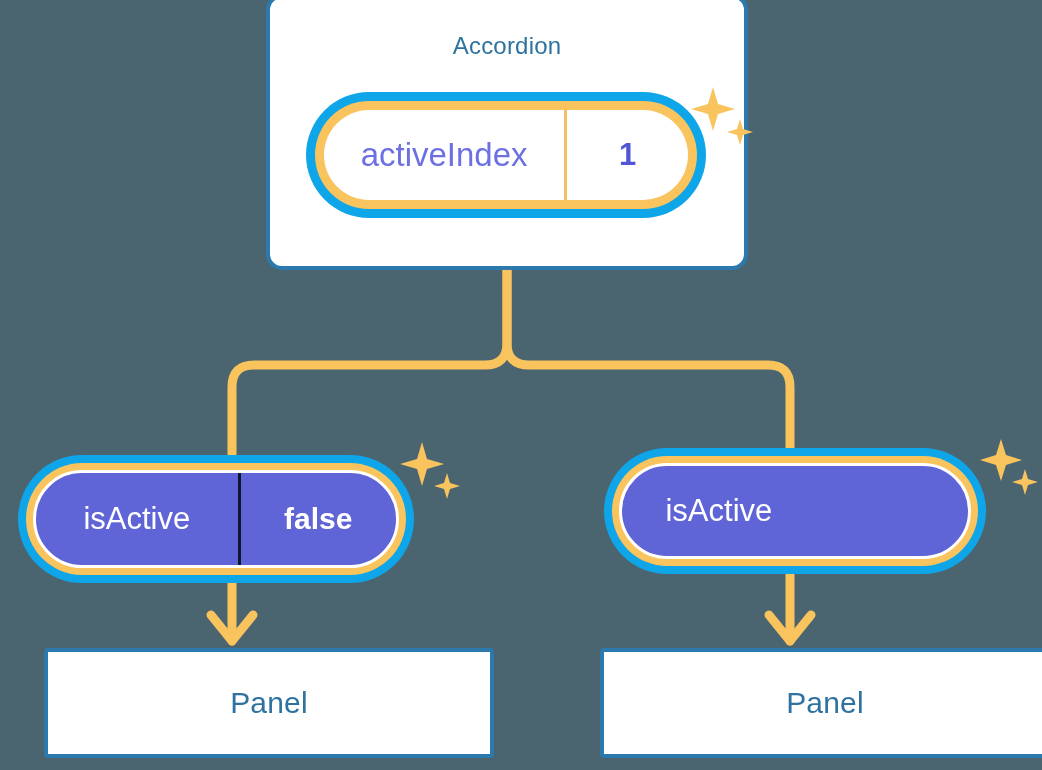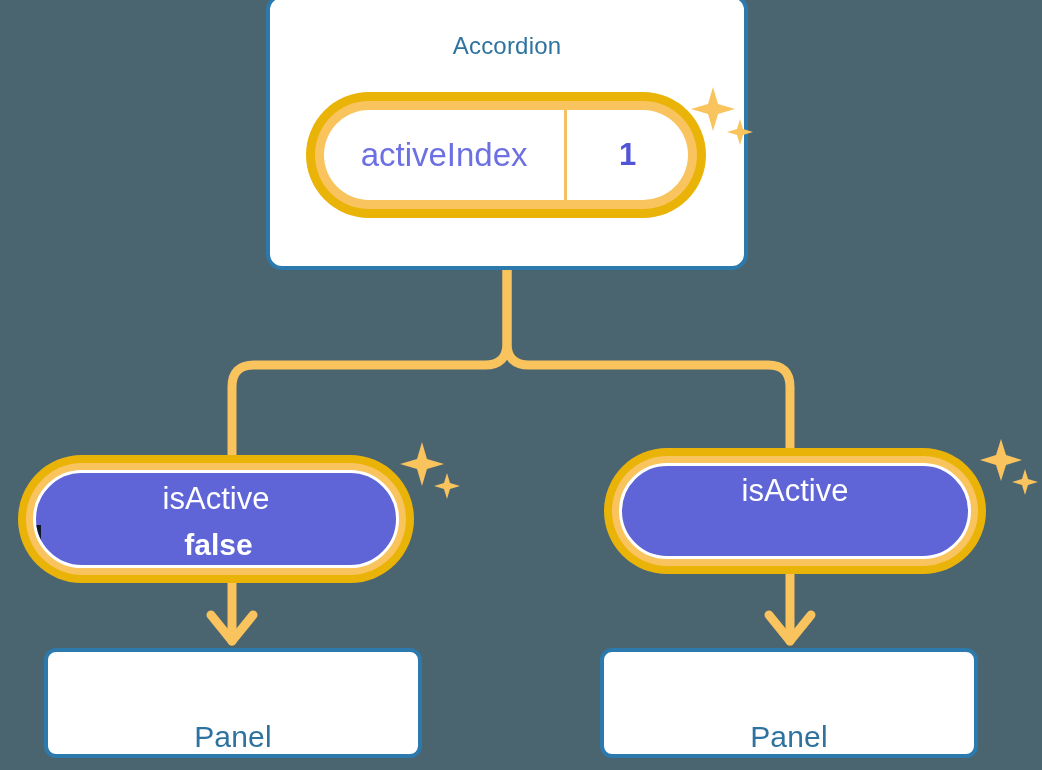--- a/index.html
+++ b/index.html
@@ -34,31 +34,31 @@
   #accordion-card{
     left:266px;top:-6px;width:482px;height:276px;
     border-radius:16px;
     flex-direction:column;
     justify-content:flex-start;
     padding-top:34px;
   }
   #accordion-card .card-title{font-size:24px;}
 
   .panel-card{
-    width:378px;height:110px;border-radius:12px;align-items:flex-end;
+    width:450px;height:110px;border-radius:4px;
   }
   #panel-left{left:44px;top:648px;}
   #panel-right{left:600px;top:648px;}
   .panel-card .card-title{font-size:30px;}
 
   
   .pill-wrap{
     position:absolute;
     box-sizing:border-box;
-    background:#eab308;           
+    background:#0ea5e9;           
     border-radius:999px;
     display:flex;align-items:center;justify-content:center;
   }
   .pill-ring{
     box-sizing:border-box;
     background:#f9c35e;           
     border-radius:999px;
     width:100%;height:100%;
     display:flex;align-items:center;justify-content:center;
   }
@@ -86,27 +86,27 @@
     flex:0 0 66%;color:#6c70e2;font-size:33px;
   }
   #pill-activeindex .pill-val{
     flex:1 1 auto;color:#5155d6;font-size:31px;font-weight:bold;
     border-left:3px solid #f5bf63;
   }
 
   
   .pill-purple{padding:8px;}
   .pill-purple .pill-ring{padding:7px;}
-  .pill-purple .pill-inner{background:#5f64d6;border:3px solid #ffffff;flex-direction:column;}
+  .pill-purple .pill-inner{background:#5f64d6;border:3px solid #ffffff;}
   .pill-purple .pill-key{
     flex:0 0 56%;color:#ffffff;font-size:31px;
   }
   .pill-purple .pill-val{
     flex:1 1 auto;color:#ffffff;font-size:30px;font-weight:bold;
-    border-left:5px solid #0f172a;
+    border-left:3px solid #0f172a;
   }
   #pill-isactive-left{left:18px;top:455px;width:396px;height:128px;}
   #pill-isactive-right{left:604px;top:448px;width:382px;height:126px;}
 
   
   .sparkle{position:absolute;}
 </style>
 </head>
 <body>
 

